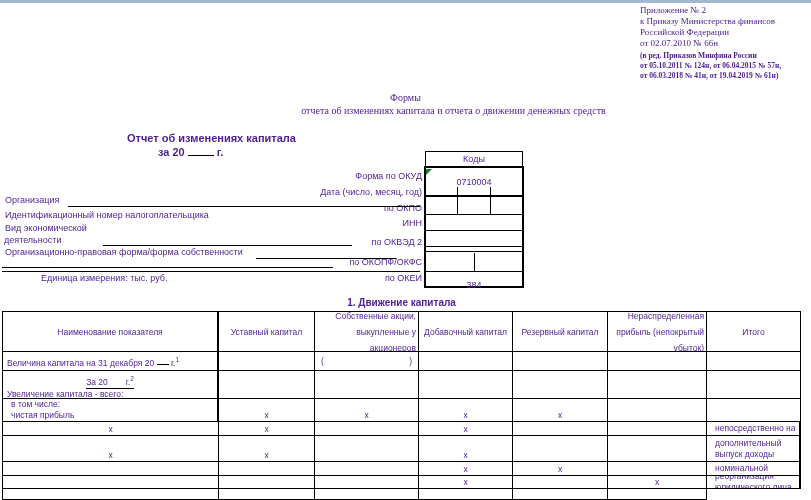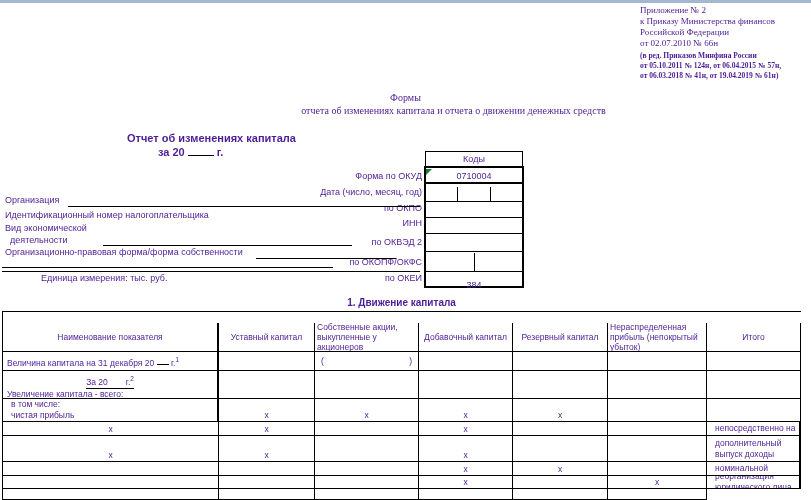--- a/index.html
+++ b/index.html
@@ -18,36 +18,36 @@
   .rtitle{left:127px;top:132px;font-size:11px;font-weight:bold;}
   .rperiod{left:158px;top:146px;font-size:11px;font-weight:bold;}
   .blank{display:inline-block;border-bottom:1px solid #000;height:9px;vertical-align:baseline;}
   
   .lbl{font-size:9px;white-space:nowrap;}
   .rlbl{left:200px;width:222px;text-align:right;font-size:9px;white-space:nowrap;}
   .uline{border-bottom:1px solid #000;height:0;}
   
   .cb{box-sizing:border-box;border:1px solid #000;font-size:9px;display:flex;align-items:center;justify-content:center;}
   .thickbox{left:424px;top:166px;width:100px;height:122px;border:2px solid #000;box-sizing:border-box;pointer-events:none;}
-  .crow{left:426px;width:96px;height:15px;display:flex;align-items:center;justify-content:center;font-size:9px;box-sizing:border-box;}
+  .crow{left:426px;width:96px;height:28px;display:flex;align-items:center;justify-content:center;font-size:9px;box-sizing:border-box;}
   .bb1{border-bottom:1px solid #000;}
   .bb2{border-bottom:2px solid #000;}
   .tri{width:0;height:0;border-top:6px solid #1e7a3c;border-right:6px solid transparent;}
   .sub{flex:1;height:100%;box-sizing:border-box;}
   .sub+.sub{border-left:1px solid #000;}
   
   .s1title{left:0;top:297px;width:803px;text-align:center;font-size:10px;font-weight:bold;}
   
   .tbl{left:2px;top:311px;width:798px;display:grid;
        grid-template-columns:216px 96px 104px 94px 95px 99px 94px;
        grid-template-rows:40px 19px 28px 23px 14px 26px 14px 13px 11px;
        border-top:1px solid #000;border-left:1px solid #000;font-size:8.5px;box-sizing:content-box;}
   .tbl > div{border-right:1px solid #000;border-bottom:1px solid #000;box-sizing:border-box;overflow:hidden;}
   .tbl > .thickr{border-right:2px solid #000;}
-  .hc{display:flex;align-items:center;justify-content:center;text-align:left;line-height:10px;padding:1px 2px;margin-top:11px;}
+  .hc{display:flex;align-items:center;justify-content:center;text-align:right;line-height:16px;padding:1px 2px;}
   .c1{display:flex;flex-direction:column;justify-content:center;padding-left:4px;line-height:11px;}
   .c1 .ind{padding-left:4px;}
   .dc{display:flex;align-items:center;justify-content:center;}
   .dc.bottom{align-items:flex-end;padding-bottom:1px;}
   .paren{display:flex;align-items:center;justify-content:space-between;padding:0 6px;}
   .yearrow{display:flex;flex-direction:column;justify-content:space-between;padding:2px 4px 1px 4px;line-height:11px;}
   .ucenter{align-self:center;border-bottom:1px solid #000;}
   sup{font-size:6.5px;}
   .gap{display:inline-block;}
 </style>
@@ -110,21 +110,21 @@
   <div class="abs rlbl" style="top:203px;">по ОКПО</div>
   <div class="abs rlbl" style="top:218px;">ИНН</div>
   <div class="abs rlbl" style="top:237px;">по ОКВЭД 2</div>
   <div class="abs rlbl" style="top:257px;">по ОКОПФ/ОКФС</div>
   <div class="abs rlbl" style="top:273px;">по ОКЕИ</div>
 
   <div class="abs lbl" style="left:5px;top:195px;">Организация</div>
   <div class="abs uline" style="left:68px;top:206px;width:352px;"></div>
   <div class="abs lbl" style="left:5px;top:210px;">Идентификационный номер налогоплательщика</div>
   <div class="abs lbl" style="left:5px;top:223px;">Вид экономической</div>
-  <div class="abs lbl" style="left:10px;top:235px;">деятельности</div>
+  <div class="abs lbl" style="left:4px;top:235px;">деятельности</div>
   <div class="abs uline" style="left:103px;top:245px;width:249px;"></div>
   <div class="abs lbl" style="left:5px;top:247px;">Организационно-правовая форма/форма собственности</div>
   <div class="abs uline" style="left:256px;top:258px;width:140px;"></div>
   <div class="abs uline" style="left:2px;top:267px;width:331px;"></div>
   <div class="abs uline" style="left:2px;top:271px;width:418px;"></div>
   <div class="abs lbl" style="left:5px;top:273px;padding-left:36px;">Единица измерения: тыс. руб.</div>
 
   <div class="abs s1title">1. Движение капитала</div>
 
   <div class="abs tbl">

